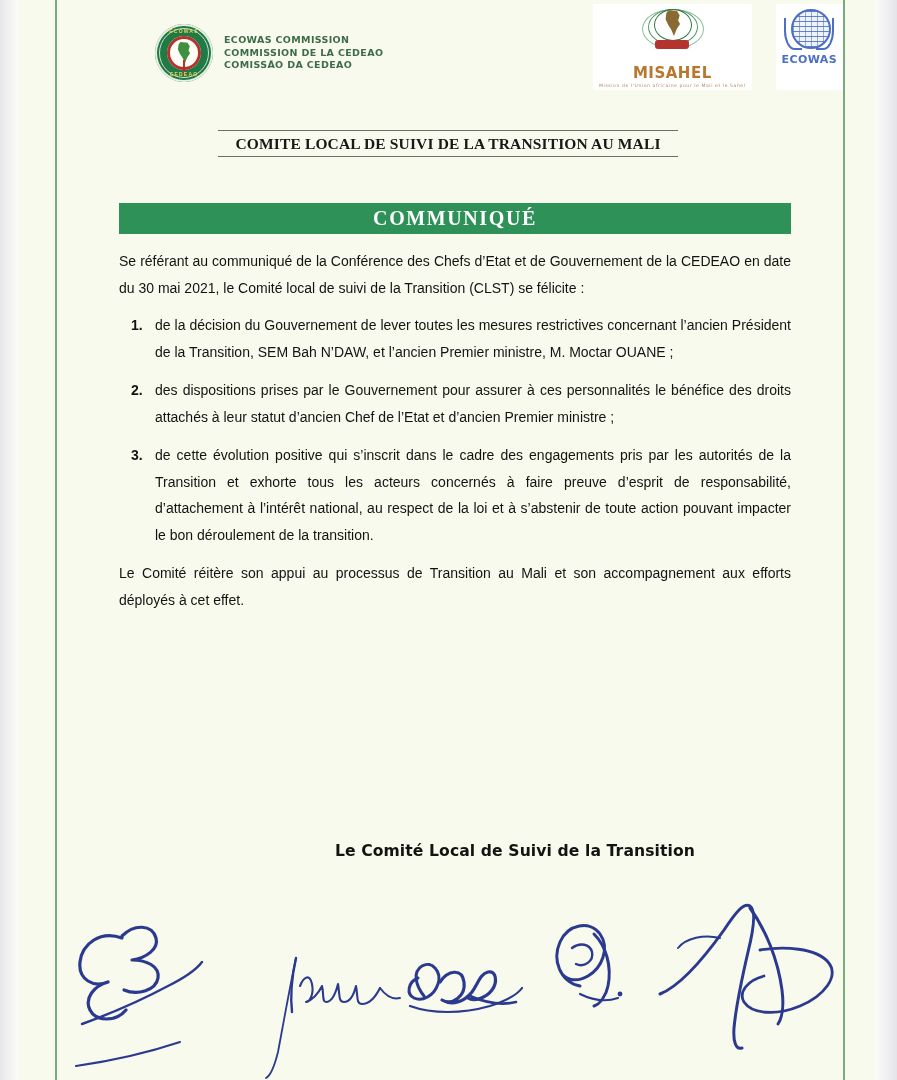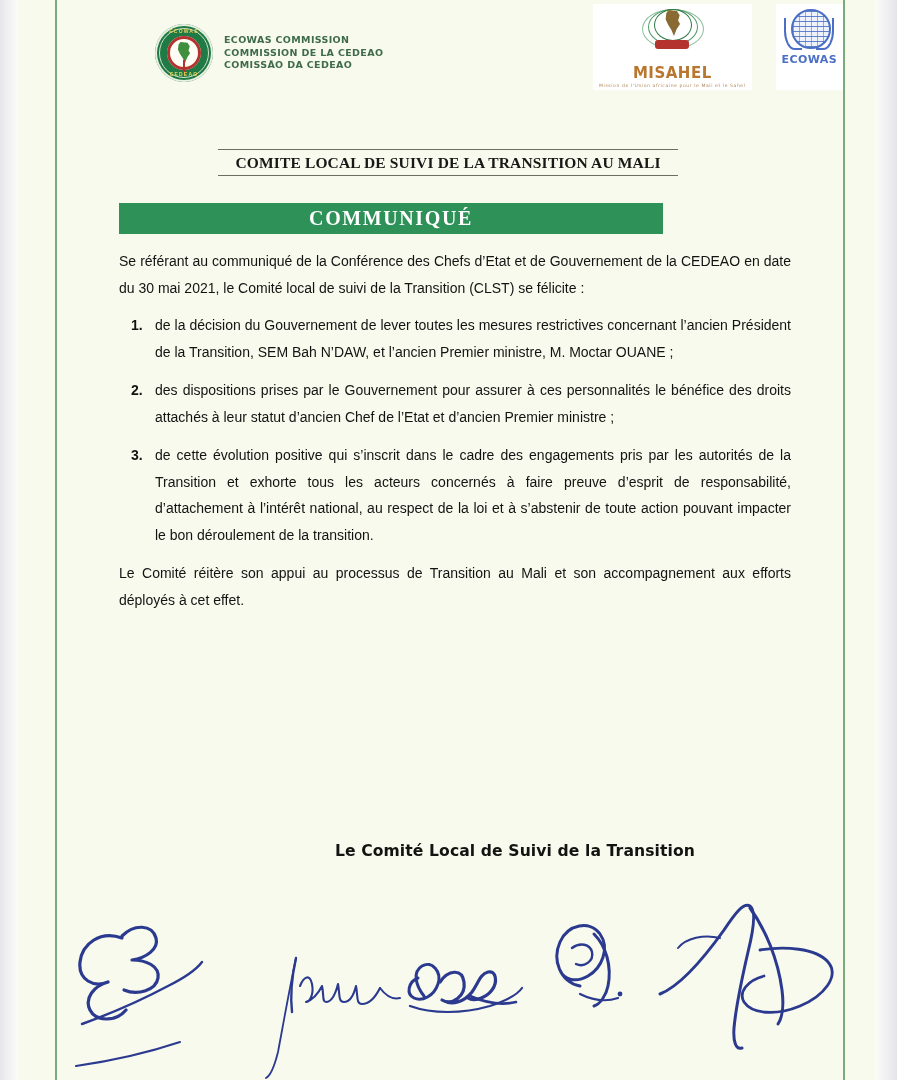--- a/index.html
+++ b/index.html
@@ -216,21 +216,20 @@
     letter-spacing: 0.4px;
   }
 
   
   #committee-title {
     position: absolute;
     left: 218px;
     top: 130px;
     width: 460px;
     text-align: center;
-    margin-top: 19px;
   }
   #committee-title .rule {
     height: 1px;
     background: #6d6d66;
   }
   #committee-title .rule.top    { margin-bottom: 4px; }
   #committee-title .rule.bottom { margin-top: 3px; }
   #committee-title .label {
     font-family: "Liberation Serif", serif;
     font-size: 15.5px;
@@ -238,21 +237,21 @@
     color: #181815;
     letter-spacing: 0.15px;
     white-space: nowrap;
   }
 
   
   #communique-banner {
     position: absolute;
     left: 119px;
     top: 203px;
-    width: 544px;
+    width: 672px;
     height: 31px;
     background: #2e9158;
     display: flex;
     align-items: center;
     justify-content: center;
   }
   #communique-banner .label {
     font-family: "Liberation Serif", serif;
     font-size: 20px;
     font-weight: bold;

